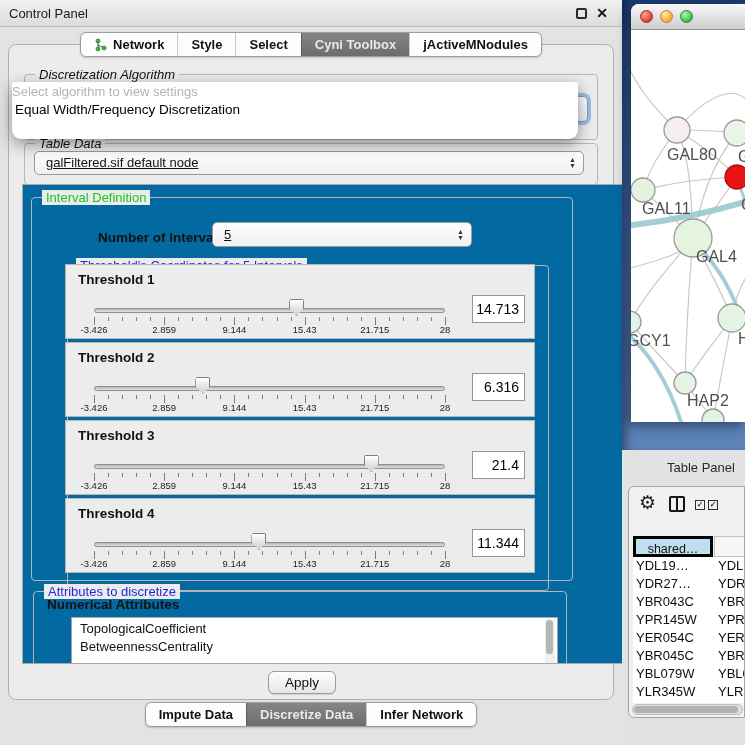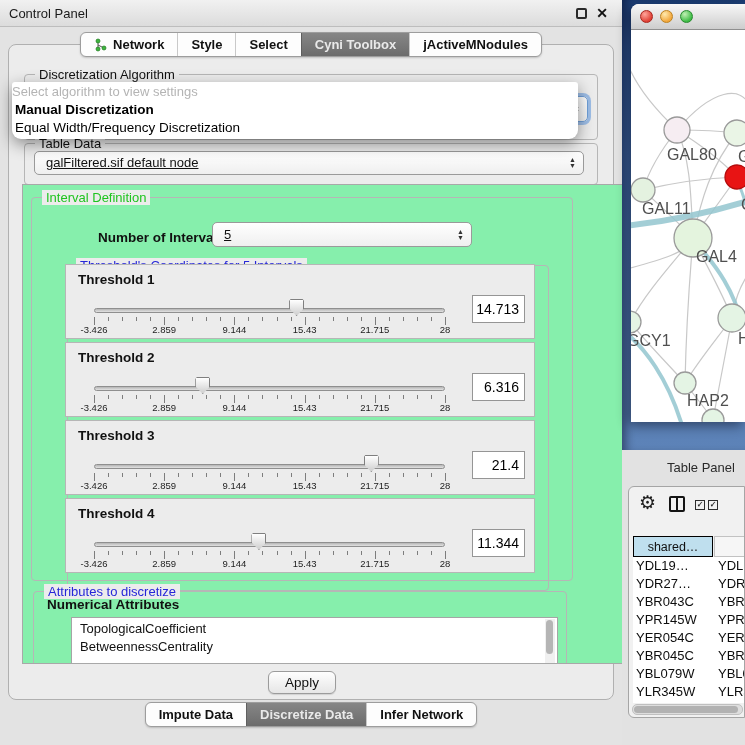--- a/index.html
+++ b/index.html
@@ -20,40 +20,40 @@
   #bottom-tabs { top:702px; }
   .segmented { display:inline-flex; border:1px solid #9d9d9d; border-radius:6px; overflow:hidden; background:#fdfdfd; box-shadow:0 1px 2px rgba(0,0,0,.18); }
   .seg-tab { padding:0 13px; height:23px; line-height:23px; font-size:13px; font-weight:700; color:#111; display:flex; align-items:center; gap:5px; border-left:1px solid #c9c9c9; cursor:default; white-space:nowrap; }
   .seg-tab:first-child { border-left:none; }
   .seg-tab.selected { background:linear-gradient(#868686,#6c6c6c); color:#e9e9e9; border-color:#5f5f5f; }
 
   .outer-box { left:8px; top:44px; width:606px; height:656px; border:1px solid #b0b0b0; border-radius:8px; background:#ececec; }
 
   .group { position:absolute; border:1px solid #b6b6b6; border-radius:4px; }
   .group-title { position:absolute; top:-8px; left:10px; background:#ececec; padding:0 4px; font-size:13px; line-height:15px; white-space:nowrap; }
-  .gt-black { color:#111; }
+  .gt-black { color:#111;font-style:italic; }
   .gt-green { color:#1ec41e; }
   .gt-blue  { color:#2626d8; }
 
   .alg-group { left:24px; top:74px; width:574px; height:66px; }
   .combo { position:absolute; background:linear-gradient(#ffffff,#efefef); border:1px solid #9a9a9a; border-radius:5px; font-size:13px; color:#111;text-decoration:underline; }
   .combo .stepper { position:absolute; right:7px; top:0; bottom:0; display:flex; flex-direction:column; justify-content:center; line-height:6px; font-size:7px; color:#333; }
   .alg-combo { left:34px; top:96px; width:554px; height:26px; border:1px solid #6f9fd8; box-shadow:0 0 0 3px rgba(92,152,226,.55); z-index:5; }
 
   .popup { left:12px; top:82px; width:566px; height:57px; background:#fff; border-radius:3px 3px 9px 9px; box-shadow:0 5px 16px rgba(0,0,0,.42); z-index:50; overflow:hidden; }
   .popup-placeholder { text-align:left; color:#b4b4b4; font-size:13px; height:19px; line-height:19px; }
   .popup-opt { font-size:13.5px; color:#000; height:18px; line-height:18px; padding-left:3px; white-space:nowrap; }
   .popup-opt.bold { font-weight:700; }
 
   .td-group { left:24px; top:143px; width:574px; height:42px; }
   .td-combo { left:34px; top:151px; width:550px; height:24px; line-height:22px; }
   .combo-text { padding-left:11px; line-height:inherit; }
   .td-combo .combo-text { line-height:22px; }
 
-  .scrollpane { left:22px; top:184px; width:620px; height:480px; border:1px solid #a8a8a8; background:#86efac; overflow:hidden; }
+  .scrollpane { left:22px; top:184px; width:620px; height:480px; border:1px solid #a8a8a8; background:#0369a1; overflow:hidden; }
   .vscroll { position:absolute; right:0; top:0; width:14px; height:478px; border-left:1px solid #b5b5b5; background:linear-gradient(90deg,#f4f4f4,#e4e4e4); }
   .vthumb { position:absolute; left:2px; top:20px; width:9px; height:446px; background:linear-gradient(90deg,#c6c6c6,#a9a9a9); border:1px solid #9b9b9b; border-radius:5px; }
 
   .interval-group { left:8px; top:12px; width:542px; height:384px; }
   .numint-label { position:absolute; left:66px; top:27px; height:25px; line-height:25px; font-size:13.5px; font-weight:700; color:#111; }
   .numint-combo { left:181px; top:25px; width:260px; height:25px; line-height:23px; }
   .thr-group { left:36px; top:68px; width:482px; height:326px; }
   .thr-group .group-title { left:8px; }
 
   .tpanel { position:absolute; left:42px; width:470px; height:75px; border:1px solid #b6b6b6; background:#ececec; }
@@ -90,21 +90,21 @@
   .tp-area { left:0; top:450px; width:123px; height:295px; background:#e2e2e2; }
   .tp-title { position:absolute; left:11px; top:10px; font-size:13px; color:#2a2a2a;margin-left:34px; }
   .tp-box { position:absolute; left:6px; top:36px; width:117px; height:232px; background:#f1f1f1; border:1px solid #a5a5a5; border-radius:6px 0 0 6px; overflow:hidden; }
   .gear { position:absolute; left:10px; top:4px; font-size:19px; color:#1c1c1c; font-family:"DejaVu Sans", sans-serif; }
   .split-icon { position:absolute; left:40px; top:9px; width:16px; height:16px; border:2px solid #141414; border-radius:2px; }
   .split-icon::after { content:""; position:absolute; left:5px; top:0; width:2px; height:12px; background:#141414; }
   .cb-icon { position:absolute; top:13px; width:10px; height:10px; border:1.5px solid #2c2c2c; font-size:8px; line-height:8px; text-align:center; color:#2c2c2c; font-weight:700; }
   .cb1 { left:66px; } .cb2 { left:79px; }
   .tp-header { position:absolute; top:49px; height:21px; font-size:12.5px; color:#111; }
   .th-cell { position:absolute; top:0; height:21px; line-height:21px; text-align:center; overflow:hidden; }
-  .th-c1 { left:4px; width:80px; background:#bfdfee; border:1px solid #000000; }
+  .th-c1 { left:4px; width:80px; background:#bfdfee; border:3px solid #000000; }
   .th-c2 { left:85px; width:80px; background:#f6f6f6; border:1px solid #c2c2c2; }
   .tp-rows { position:absolute; left:4px; top:70px; width:113px; height:146px; background:#fff; overflow:hidden; }
   .tp-row { position:relative; height:18px; line-height:18px; font-size:13px; color:#0d0d0d; white-space:nowrap; }
   .tp-row .c1 { position:absolute; left:3px; width:79px; overflow:hidden; }
   .tp-row .c2 { position:absolute; left:85px; overflow:hidden; }
   .tp-hscroll { position:absolute; left:3px; top:217px; width:111px; height:11px; background:#dedede; border:1px solid #c0c0c0; border-radius:5px; }
   .tp-hthumb { position:absolute; left:1px; top:1px; width:104px; height:7px; background:#b2b2b2; border-radius:4px; }
 </style>
 </head>
 <body>
@@ -154,21 +154,20 @@
     </div>
     <div class="combo alg-combo">
       <span class="stepper">
           <span>▲</span>
           <span>▼</span>
         </span>
     </div>
 
     <div class="popup abs">
       <div class="popup-placeholder">Select algorithm to view settings</div>
-      <div class="popup-opt bold">Manual Discretization</div>
       <div class="popup-opt">Equal Width/Frequency Discretization</div>
     </div>
 
     <div class="group td-group">
       <span class="group-title gt-black">Table Data</span>
     </div>
     <div class="combo td-combo">
       <span class="combo-text">galFiltered.sif default node</span>
       <span class="stepper">
           <span>▲</span>

